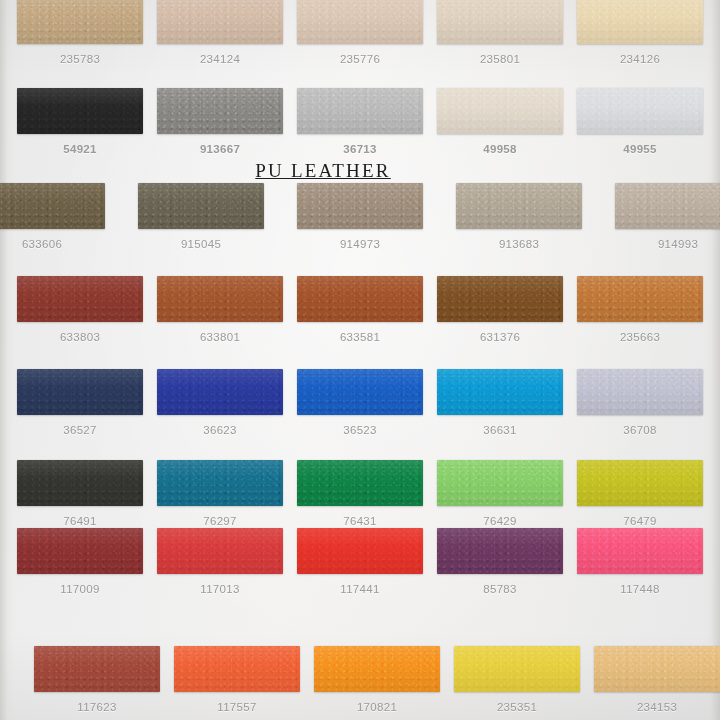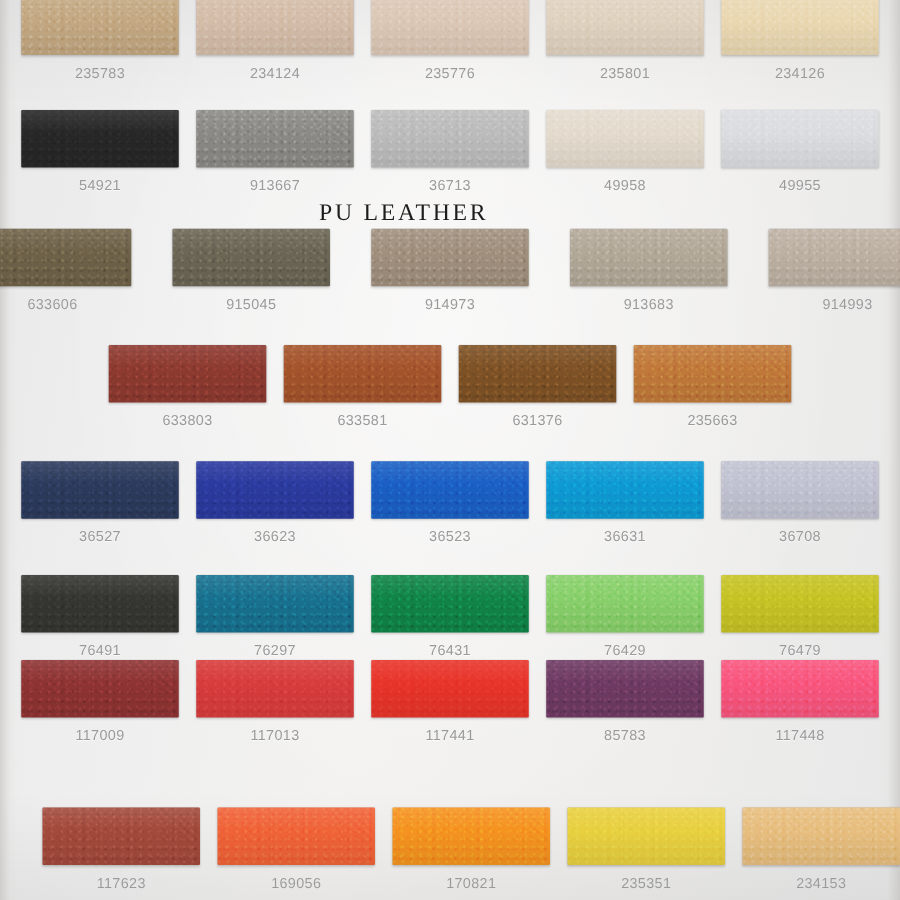--- a/index.html
+++ b/index.html
@@ -99,20 +99,21 @@
     position: absolute;
     left: 0;
     top: 160px;
     width: 646px;
     text-align: center;
     font-family: "Liberation Serif", serif;
     font-size: 19px;
     letter-spacing: 2.2px;
     color: #1d1d1d;
     z-index: 5;
+    text-decoration: underline;
   }
 </style>
 </head>
 <body>
 
 <div id="chart-root">
   <div id="paper-shade"></div>
   <div id="left-edge"></div>
   <div id="right-edge"></div>
 
@@ -134,21 +135,21 @@
         </div>
         <div class="swatch-cell">
           <div class="swatch-chip" style="background: rgb(224, 210, 191);"></div>
           <div class="swatch-label">235801</div>
         </div>
         <div class="swatch-cell">
           <div class="swatch-chip" style="background: rgb(234, 216, 178);"></div>
           <div class="swatch-label">234126</div>
         </div>
       </div>
-      <div class="swatch-row" style="top: 88px;">
+      <div class="swatch-row" style="top: 88px; font-weight: bold;">
         <div class="swatch-cell">
           <div class="swatch-chip" style="background: rgb(39, 39, 39);"></div>
           <div class="swatch-label">54921</div>
         </div>
         <div class="swatch-cell">
           <div class="swatch-chip" style="background: rgb(140, 138, 134);"></div>
           <div class="swatch-label">913667</div>
         </div>
         <div class="swatch-cell">
           <div class="swatch-chip" style="background: rgb(188, 188, 188);"></div>
@@ -184,20 +185,24 @@
           <div class="swatch-chip" style="background: rgb(189, 177, 163);"></div>
           <div class="swatch-label">914993</div>
         </div>
       </div>
       <div class="swatch-row" style="top: 276px;">
         <div class="swatch-cell">
           <div class="swatch-chip" style="background: rgb(141, 58, 48);"></div>
           <div class="swatch-label">633803</div>
         </div>
         <div class="swatch-cell">
+          <div class="swatch-chip" style="background: rgb(164, 87, 47);"></div>
+          <div class="swatch-label">633801</div>
+        </div>
+        <div class="swatch-cell">
           <div class="swatch-chip" style="background: rgb(164, 84, 44);"></div>
           <div class="swatch-label">633581</div>
         </div>
         <div class="swatch-cell">
           <div class="swatch-chip" style="background: rgb(126, 82, 38);"></div>
           <div class="swatch-label">631376</div>
         </div>
         <div class="swatch-cell">
           <div class="swatch-chip" style="background: rgb(193, 121, 58);"></div>
           <div class="swatch-label">235663</div>
@@ -269,21 +274,21 @@
           <div class="swatch-label">117448</div>
         </div>
       </div>
       <div class="swatch-row" style="top: 646px; justify-content: flex-end;">
         <div class="swatch-cell">
           <div class="swatch-chip" style="background: rgb(162, 74, 60);"></div>
           <div class="swatch-label">117623</div>
         </div>
         <div class="swatch-cell">
           <div class="swatch-chip" style="background: rgb(240, 99, 56);"></div>
-          <div class="swatch-label">169056</div>
+          <div class="swatch-label">117557</div>
         </div>
         <div class="swatch-cell">
           <div class="swatch-chip" style="background: rgb(245, 147, 32);"></div>
           <div class="swatch-label">170821</div>
         </div>
         <div class="swatch-cell">
           <div class="swatch-chip" style="background: rgb(232, 208, 64);"></div>
           <div class="swatch-label">235351</div>
         </div>
         <div class="swatch-cell">

